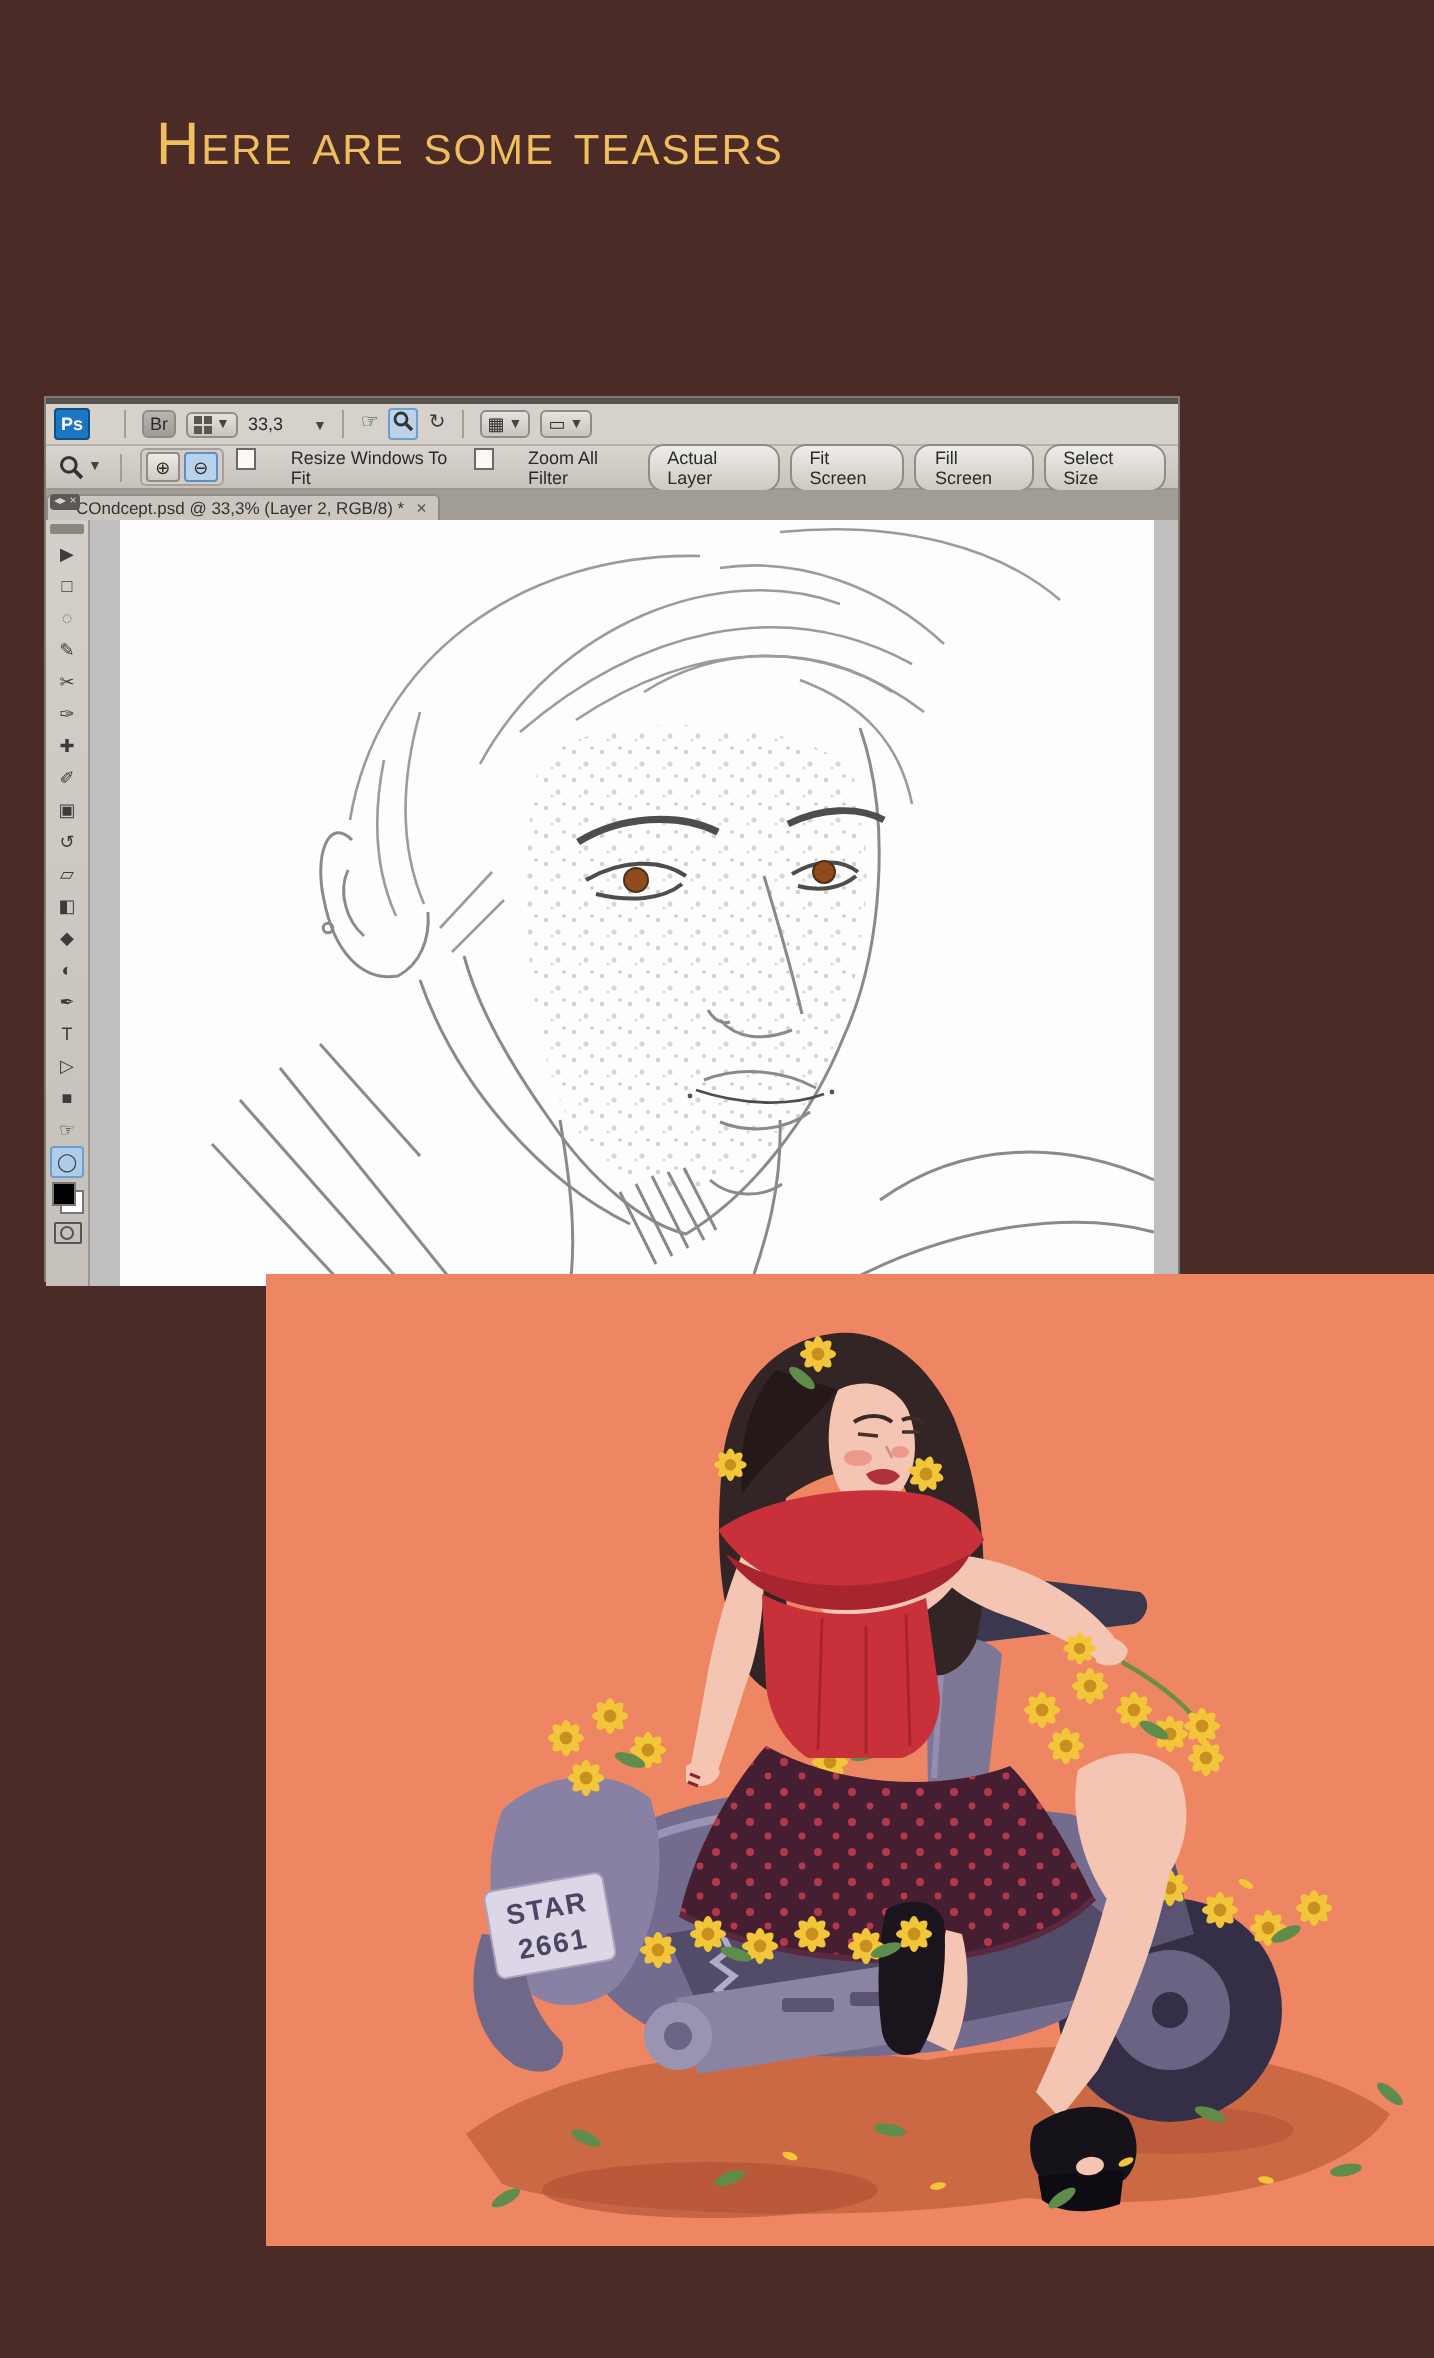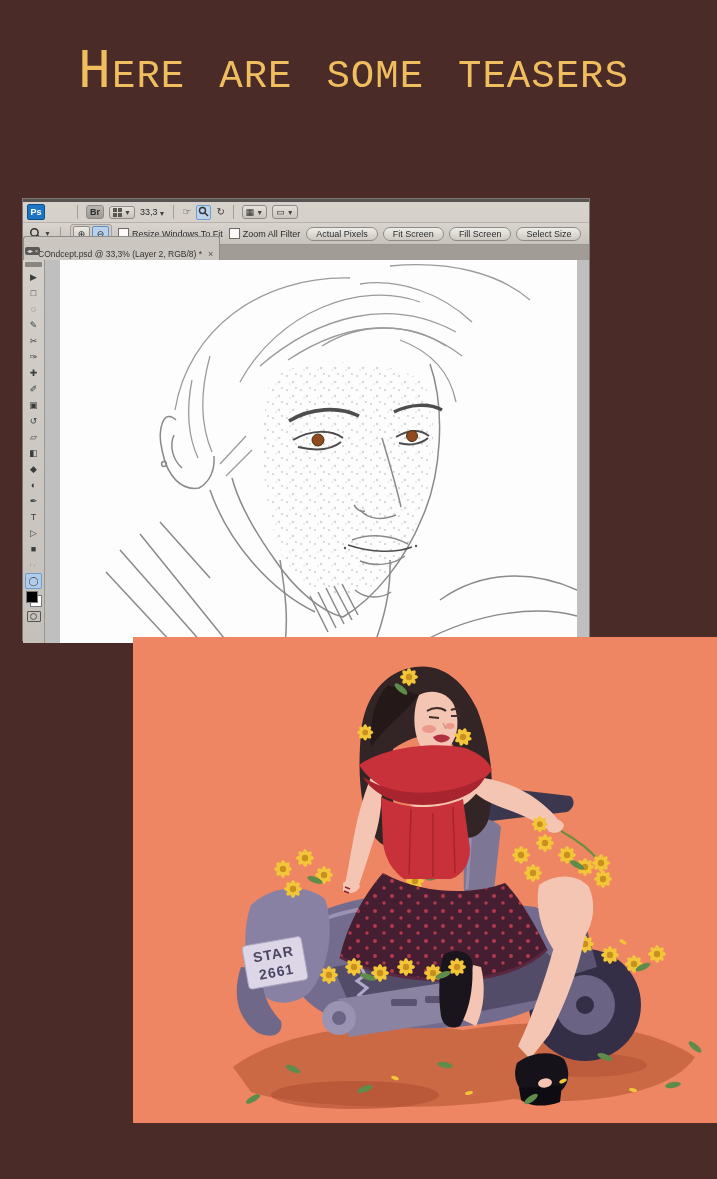--- a/index.html
+++ b/index.html
@@ -9,61 +9,61 @@
     --leaf:#5F8C4A; --scoot:#7A7395; --scoot-l:#9A93B3; --scoot-d:#4E4766;
     --tire:#352E47;
   }
   html,body{margin:0;padding:0}
   body{width:717px;height:1179px;background:var(--page-bg);position:relative;overflow:hidden;
        font-family:"Liberation Sans",sans-serif;}
   .stage{position:absolute;inset:0}
 
   
   .title{position:absolute;left:78px;top:44px;color:var(--title-gold);
-         font-family:Liberation Mono, monospace;font-variant:small-caps;
-         font-size:55px;line-height:58px;letter-spacing:1px;font-weight:400;margin:0}
+         font-family:Liberation Sans, sans-serif;font-variant:small-caps;
+         font-size:30px;line-height:58px;letter-spacing:1px;font-weight:400;margin:0}
   .title span{display:block}
 
   
   .ps{position:absolute;left:22px;top:198px;width:568px;height:443px;
       background:#D6D2CB;border:1px solid #7d7a76;box-sizing:border-box;
       font-size:11px;color:#2b2b2b}
   .ps-top{height:3px;background:#565350}
   .menubar{height:20px;display:flex;align-items:center;gap:0;padding:0 4px;background:#D6D2CB;border-bottom:1px solid #b7b3ac}
   .ps-logo{width:16px;height:14px;background:#1D76C4;color:#fff;font-size:9px;font-weight:bold;
-           display:flex;align-items:center;justify-content:center;border-radius:2px;margin-right:21px;border:1px solid #0f4f86}
+           display:flex;align-items:center;justify-content:center;border-radius:2px;margin-right:6px;border:1px solid #0f4f86}
   .menu-item{padding:0 7px;cursor:default}
   .mb-right{display:flex;align-items:center;gap:5px;margin-left:8px}
   .chip{background:linear-gradient(#e6e2db,#c9c5be);border:1px solid #8f8c87;border-radius:3px;
         padding:1px 3px;font-size:9px;display:flex;align-items:center;gap:2px}
-  .chip.dark{background:linear-gradient(#b9b5ae,#a09c95);font-weight:bold}
+  .chip.dark{background:linear-gradient(#b9b5ae,#a09c95);font-weight:normal}
   .caret{font-size:7px;color:#444}
   .vsep{width:1px;height:14px;background:#a39f98;margin:0 3px}
-  .zoomfield{font-size:9px;display:flex;gap:1px;align-items:flex-end}
+  .zoomfield{font-size:9px;display:flex;gap:15px;align-items:flex-end}
   .mini-ico{font-size:10px;line-height:10px;color:#3a3a3a}
   .sel-box{background:#bdd3ea;border:1px solid #6f9ecf;border-radius:2px;padding:0 1px}
   .grid-ico{display:inline-grid;grid-template-columns:4px 4px;gap:1px}
   .grid-ico i{width:4px;height:4px;background:#5a5751;display:block}
 
   .optionsbar{height:21px;display:flex;align-items:center;gap:6px;padding:0 6px;
               background:linear-gradient(#d9d5ce,#c7c3bc);border-bottom:1px solid #9b978f;font-size:9px}
   .opt-group{display:flex;align-items:center;gap:2px;border:1px solid #a5a19a;border-radius:3px;padding:1px 2px;background:#d2cec7}
   .opt-chip{border:1px solid #918d86;border-radius:2px;background:linear-gradient(#eceae4,#cfcbc4);
             width:15px;height:13px;display:flex;align-items:center;justify-content:center}
   .opt-chip.on{background:#B8D2EC;border-color:#5f8fc2}
-  .checkbox{display:flex;align-items:center;gap:3px}
+  .checkbox{display:flex;gap:17px}
   .checkbox .box{width:9px;height:9px;border:1px solid #6d6a64;background:#fbfaf8}
   .opt-btn{background:linear-gradient(#efede8,#cdc9c2);border:1px solid #8f8c87;border-radius:8px;
            padding:1px 9px;font-size:9px}
 
   .tabbar{height:15px;background:#A19D96;display:flex;align-items:flex-end;position:relative}
   .winctl{position:absolute;left:2px;top:2px;background:#5b5855;border-radius:2px;color:#d8d5d0;
           font-size:6px;padding:0 2px;line-height:8px;z-index:2}
   .tab{background:#CBC7C0;border:1px solid #8f8c87;border-bottom:none;border-radius:3px 3px 0 0;
-       font-size:8.5px;padding:12px 6px 1px 14px;display:flex;gap:6px;align-items:flex-end;color:#333}
+       font-size:8.5px;padding:1px 6px 1px 14px;display:flex;gap:6px;align-items:flex-end;color:#333}
   .tab .close{font-size:9px;color:#555}
 
   .ps-body{display:flex;height:383px}
   .toolbar{width:21px;background:linear-gradient(#d4d0c9,#c5c1ba);border-right:1px solid #9b978f;
            display:flex;flex-direction:column;align-items:center;padding-top:2px}
   .toolbar .tbhead{width:17px;height:5px;background:#8a8781;border-radius:1px;margin-bottom:2px}
   .tool{width:17px;height:16px;display:flex;align-items:center;justify-content:center;
         font-size:9px;color:#3c3c3c;line-height:1}
   .tool.selected{background:#AFCDEB;border:1px solid #6B9FD4;border-radius:2px;box-sizing:border-box}
   .swatches{position:relative;width:16px;height:16px;margin-top:2px}
@@ -147,21 +147,21 @@
       </div>
       <label class="checkbox">
         <span class="box"></span>
         <span>Resize Windows To Fit</span>
       </label>
       <label class="checkbox">
         <span class="box"></span>
         <span>Zoom All Filter</span>
       </label>
       <div id="opt-buttons" style="display:flex;gap:5px">
-          <div class="opt-btn">Actual Pixels</div>
+          <div class="opt-btn">Actual Layer</div>
           <div class="opt-btn">Fit Screen</div>
           <div class="opt-btn">Fill Screen</div>
           <div class="opt-btn">Select Size</div>
         </div>
     </div>
 
     <div class="tabbar">
       <div class="winctl">◂▸ ×</div>
       <div class="tab">
         <span>COndcept.psd @ 33,3% (Layer 2, RGB/8) *</span>

